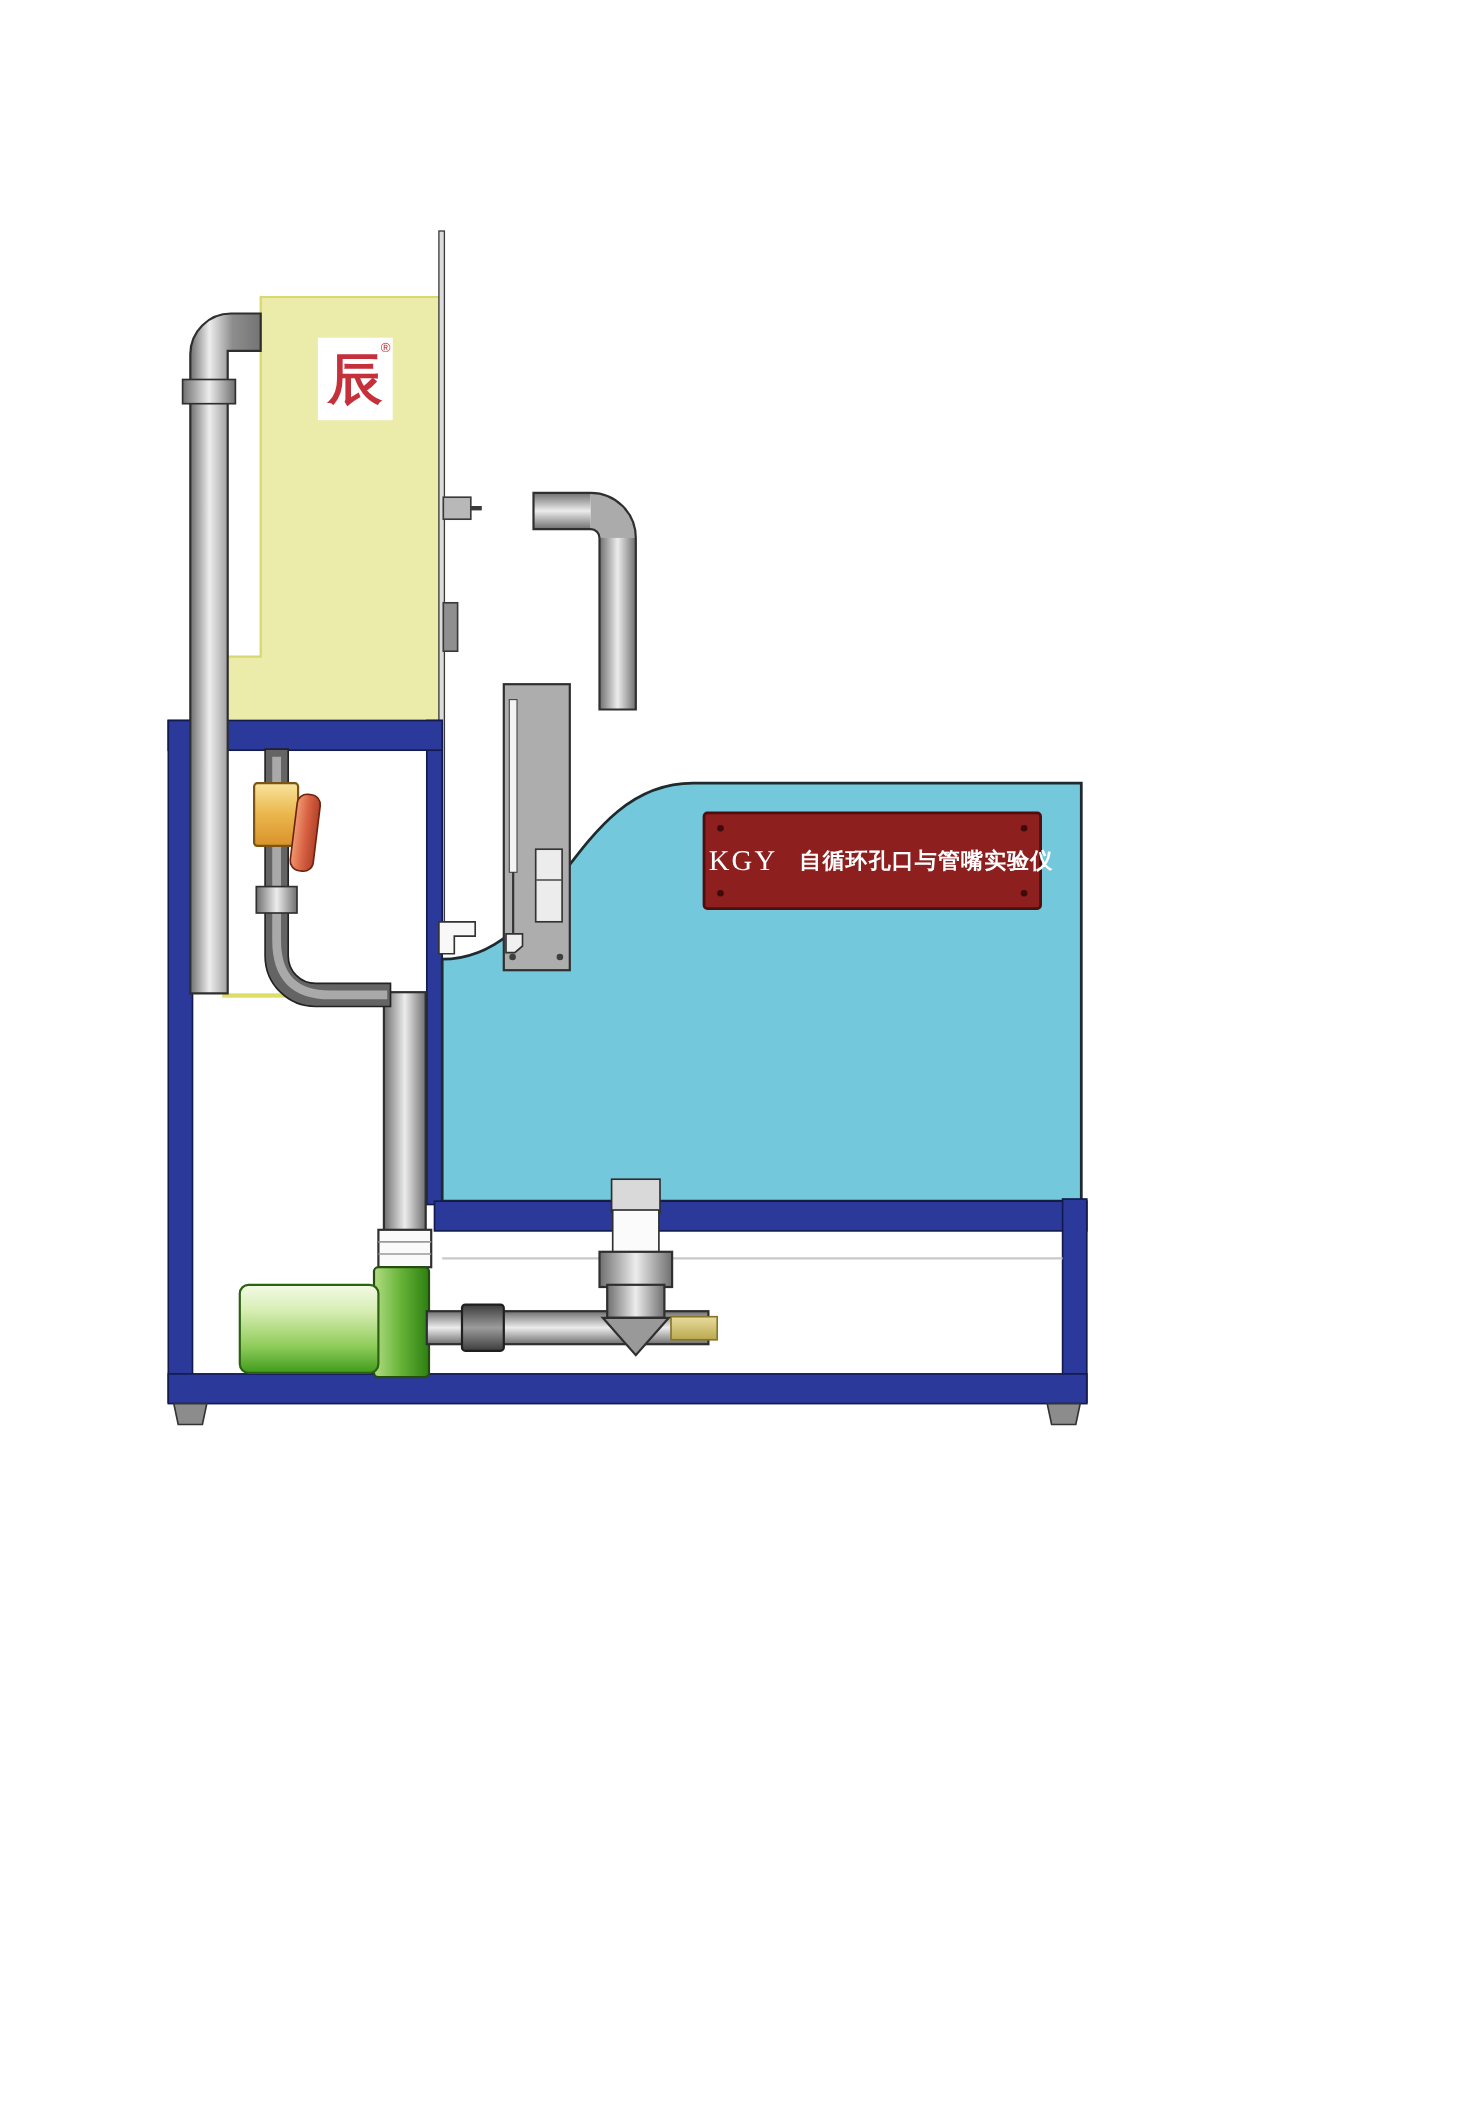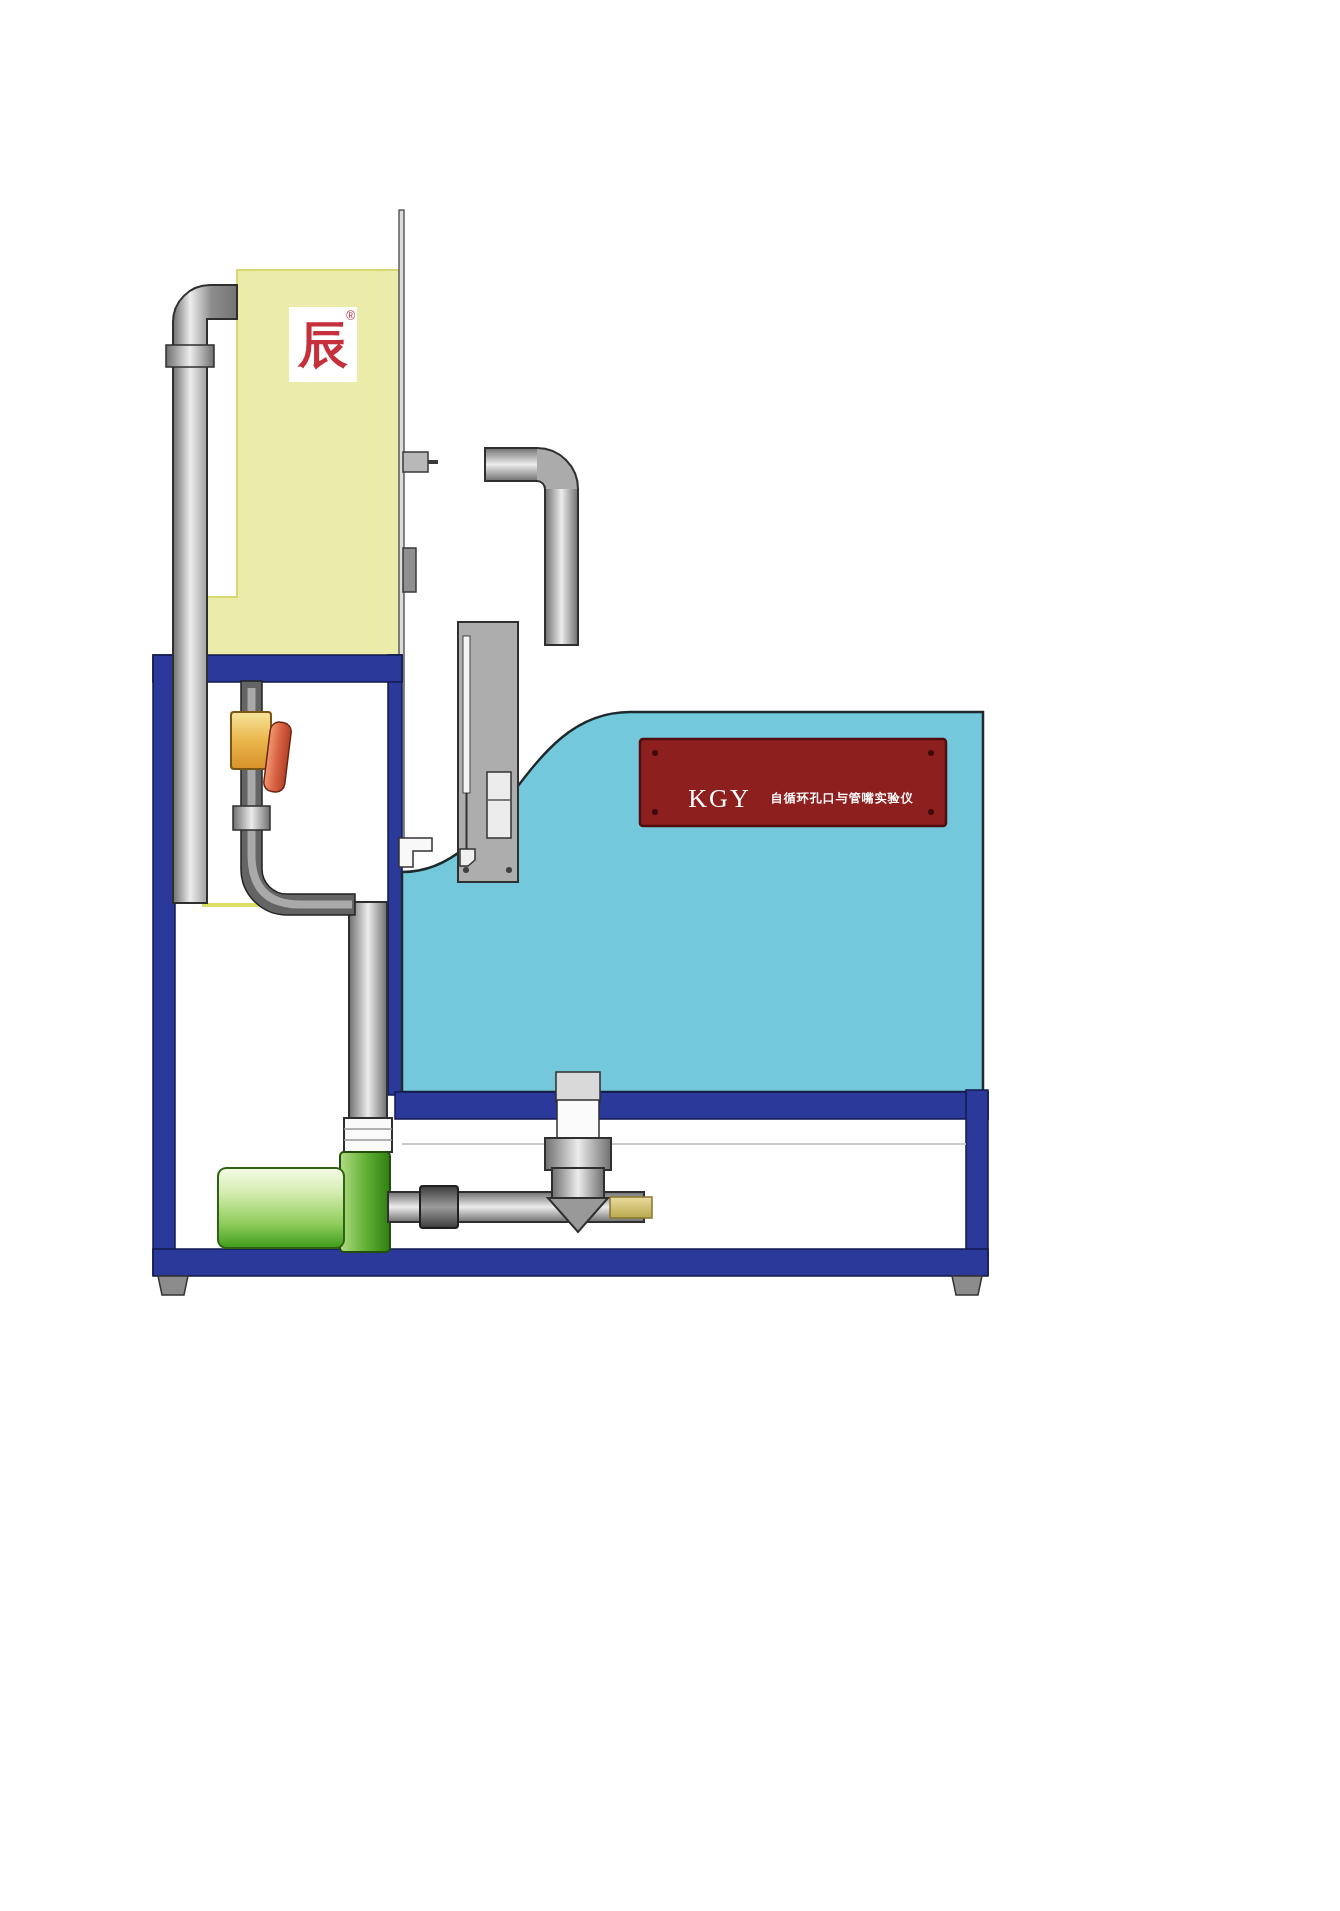--- a/index.html
+++ b/index.html
@@ -13,24 +13,24 @@
     background:#ffffff; display:flex; align-items:center; justify-content:center;
   }
   .logo-glyph {
     font-family:"DejaVu Serif", serif; font-weight:bold; font-size:50px;
     color:#c5303a; line-height:1;
   }
   .logo-reg { position:absolute; top:2px; right:2px; font-size:12px; color:#c5303a; }
   .plate-text {
     position:absolute; left:640px; top:739px; width:322px; height:87px;
     display:flex; align-items:center; justify-content:center; gap:20px;
-    color:#ffffff; white-space:nowrap;margin-top:16px;
+    color:#ffffff; white-space:nowrap;
   }
   .plate-prefix { font-family:"Liberation Serif", serif; font-size:26px; letter-spacing:2px; }
-  .plate-title  { font-size:12px; font-weight:bold; letter-spacing:1px; }
+  .plate-title  { font-size:20px; font-weight:bold; letter-spacing:1px; }
 </style>
 </head>
 <body>
 
 <div class="canvas">
 
 <svg width="1340" height="1911" viewBox="0 0 1340 1911">
   <defs>
     <linearGradient id="gpH" x1="0" y1="0" x2="1" y2="0">
       <stop offset="0" stop-color="#6f6f6f"></stop>

